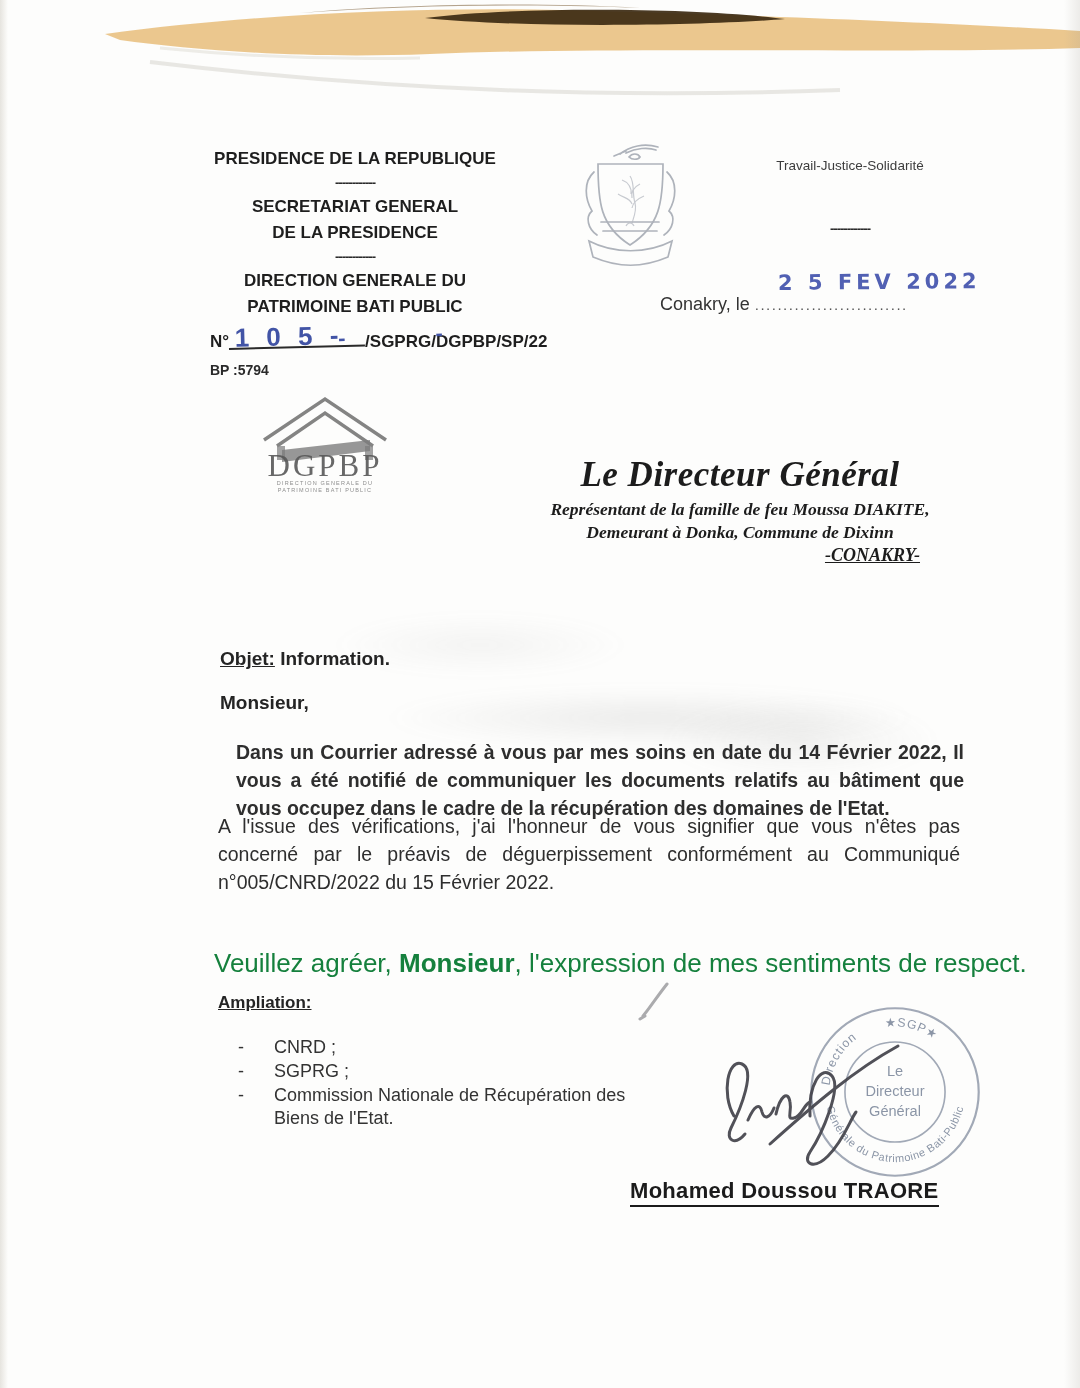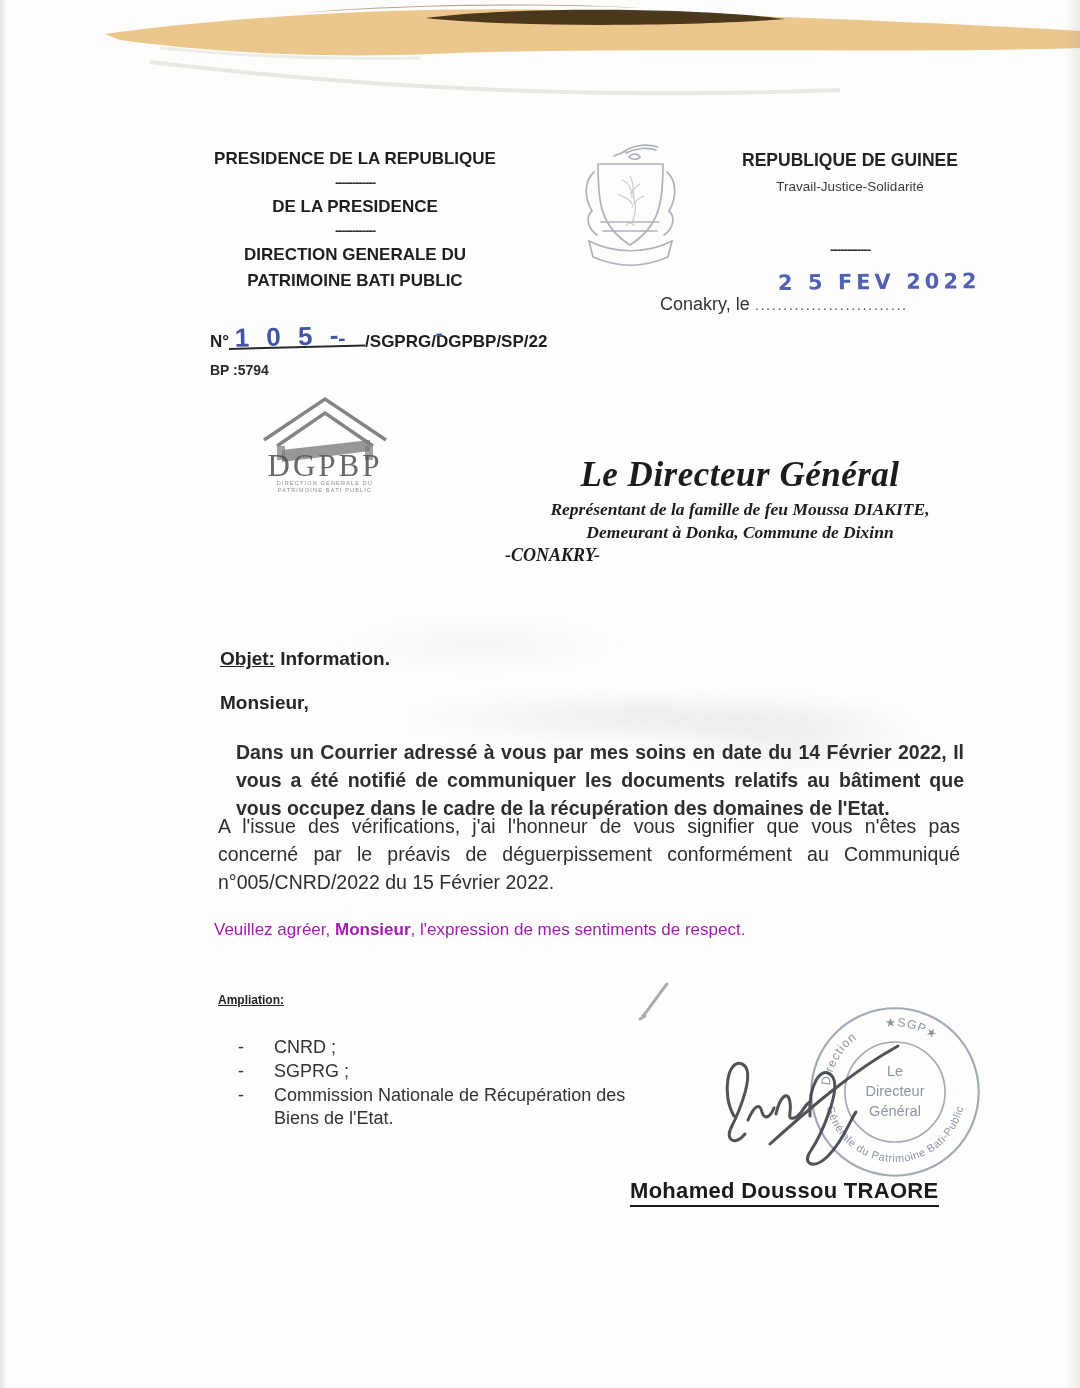--- a/index.html
+++ b/index.html
@@ -45,33 +45,33 @@
   .date-stamp{left:778px;top:270px;color:#4353ad;font-size:21px;font-weight:bold;
     letter-spacing:4px;transform:rotate(-0.5deg);font-family:"DejaVu Sans",sans-serif;opacity:.92;}
 
   
   .recip{left:505px;top:455px;width:470px;text-align:center;
     font-family:"Liberation Serif",serif;font-style:italic;font-weight:bold;color:#1c1c1c;}
   .recip .title{font-size:35px;letter-spacing:.5px;text-align:center;}
   .recip .to{font-size:23px;margin-top:6px;}
   .recip .l1{font-size:17.5px;margin-top:4px;}
   .recip .l2{font-size:17.5px;margin-top:2px;}
-  .recip .city{font-size:18px;margin-top:2px;text-align:left;padding-right:55px;
-    }
+  .recip .city{font-size:18px;margin-top:2px;text-align:right;padding-right:55px;
+    text-decoration:underline;}
 
   
   .subject{left:220px;top:648px;font-size:19px;font-weight:bold;color:#242424;}
   .subject .lbl{text-decoration:underline;}
   .salutation{left:220px;top:692px;font-size:19px;font-weight:bold;color:#242424;}
   .para{font-size:19.5px;line-height:28px;text-align:justify;color:#2e2e2e;}
   .p1{left:236px;top:738px;width:728px;font-weight:bold;}
   .p2{left:218px;top:812px;width:742px;}
-  .closing{left:214px;top:920px;font-size:17px;color:#a21caf;}
+  .closing{left:214px;top:948px;font-size:26px;color:#15803d;}
   .closing b{font-weight:bold;}
-  .amp-label{left:218px;top:993px;font-size:12px;font-weight:bold;text-decoration:underline;color:#242424;}
+  .amp-label{left:218px;top:993px;font-size:17px;font-weight:bold;text-decoration:underline;color:#242424;}
   .amp-list{left:238px;top:1036px;width:390px;font-size:18px;color:#333;}
   .amp-row{display:flex;margin-bottom:1px;line-height:23px;}
   .amp-row .dash{width:36px;flex:none;}
 
   
   .signatory{left:630px;top:1178px;font-size:22px;font-weight:bold;color:#1b1b1b;
     border-bottom:2.5px solid #1b1b1b;padding-bottom:1px;letter-spacing:.3px;}
 
   
   .band{left:0;top:0;width:1080px;height:110px;}
@@ -88,20 +88,21 @@
 </svg>
 <div class="abs edge-left"></div>
 <div class="abs edge-right"></div>
 <div class="abs smudge sm1"></div>
 <div class="abs smudge sm2"></div>
 <div class="abs smudge sm3"></div>
 
 <div class="abs hdr-left">
   <div>PRESIDENCE DE LA REPUBLIQUE</div>
   <div class="sep">------------</div>
+  <div>SECRETARIAT GENERAL</div>
   <div>DE LA PRESIDENCE</div>
   <div class="sep">------------</div>
   <div>DIRECTION GENERALE DU</div>
   <div>PATRIMOINE BATI PUBLIC</div>
 </div>
 
 <div class="abs ref-line">
   <span>N°</span><span class="ref-hand">1 0 5 -</span><span>/SGPRG/DGPBP/SP/22</span>
 </div>
 <div class="abs ref-marks">- -</div>
@@ -118,21 +119,20 @@
     <path d="M15,103 C40,116 73,116 98,103 L94,119 C68,130 45,130 19,119 Z"></path>
   </g>
   <g stroke="#b6bac2" stroke-width="1.2" fill="none" opacity="0.75">
     <path d="M56,38 c5,7 2,18 5,27 c2,7 -1,14 -3,20"></path>
     <path d="M48,42 c6,2 10,8 9,14 M66,46 c-6,3 -9,8 -8,14 M44,56 c6,4 12,4 14,10 M70,58 c-7,3 -11,6 -12,12"></path>
     <path d="M52,88 c2,-4 6,-4 8,0"></path>
   </g>
 </svg>
 
 <div class="abs hdr-right">
-  <div class="country">REPUBLIQUE DE GUINEE</div>
   <div class="motto">Travail-Justice-Solidarité</div>
   <div class="sep">------------</div>
 </div>
 <div class="abs date-stamp">2 5 FEV 2022</div>
 <div class="abs place-line">
   <span>Conakry, le</span>
   <span class="dots">...........................</span>
 </div>
 
 <svg class="abs" style="left:252px;top:390px" width="146" height="106" viewBox="0 0 146 106">

